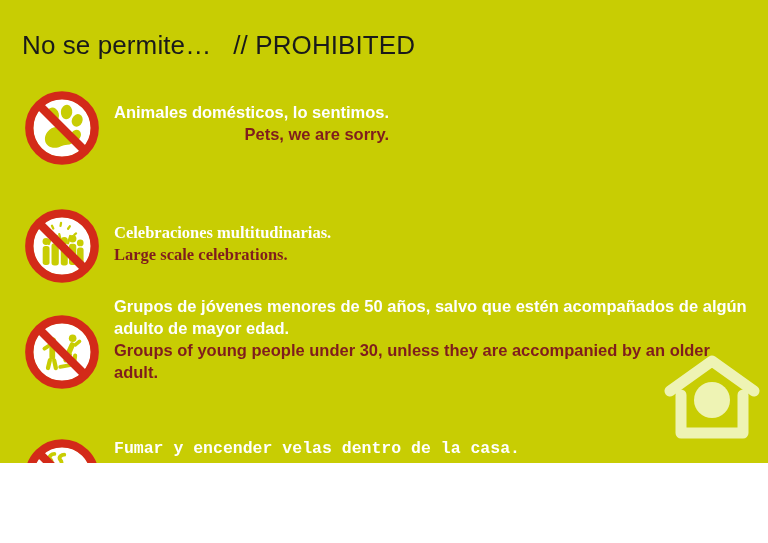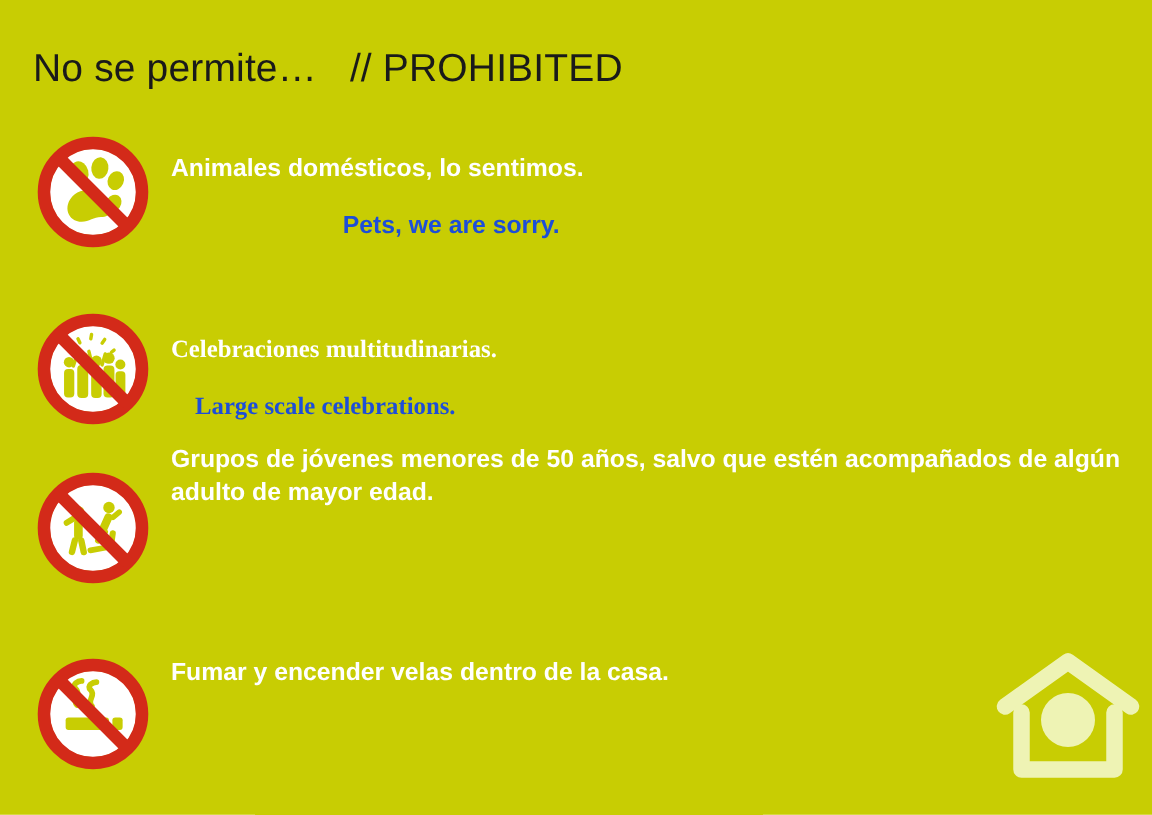--- a/index.html
+++ b/index.html
@@ -8,21 +8,21 @@
   }
   body {
     width: 768px;
     height: 543px;
     overflow: hidden;
     font-family: "Liberation Sans", sans-serif;
   }
   #poster {
     position: relative;
     width: 768px;
-    height: 543px;
+    height: 463px;
     background: #c8cd03;
     overflow: hidden;
   }
 
   
   .watermark {
     position: absolute;
     right: 8px;
     bottom: 22px;
     width: 96px;
@@ -68,43 +68,43 @@
     padding-right: 14px;
   }
   .line-es {
     color: #ffffff;
     font-weight: bold;
     font-size: 16.5px;
     line-height: 1.33;
     margin: 0;
   }
   .line-en {
-    color: #1d4ed8;
+    color: #7f1d1d;
     font-weight: bold;
     font-size: 16.5px;
     line-height: 1.33;
-    margin: 16px;
+    margin: 0;
   }
 
   
   .rule-1 { height: 112px; }
   .rule-1 .rule-icon-wrap { left: 24px; top: 2px; }
   .rule-1 .rule-text { padding-top: 14px; text-align: right; }
 
   .rule-2 { height: 92px; }
   .rule-2 .rule-icon-wrap { left: 24px; top: 8px; }
   .rule-2 .rule-text { padding-top: 22px; font-family: Liberation Serif, serif; }
 
   .rule-3 { height: 128px; }
   .rule-3 .rule-icon-wrap { left: 24px; top: 22px; }
   .rule-3 .rule-text { padding-top: 4px; }
 
   .rule-4 { height: 90px; }
   .rule-4 .rule-icon-wrap { left: 24px; top: 18px; }
-  .rule-4 .rule-text { padding-top: 18px; }
+  .rule-4 .rule-text { padding-top: 18px; font-family: Liberation Mono, monospace; }
 
   .prohib-svg { display: block; width: 76px; height: 76px; }
 </style>
 </head>
 <body>
 
 <div id="poster">
 
   <div class="watermark">
     <svg viewBox="0 0 96 86" width="96" height="86" xmlns="http://www.w3.org/2000/svg">
@@ -201,20 +201,21 @@
             <rect x="64" y="52" width="5.4" height="15" rx="2.7" transform="rotate(8 67 59)"></rect>
 
             <rect x="45" y="66" width="18" height="5" rx="2.5" transform="rotate(-10 54 68)"></rect>
           </g>
           <circle cx="50" cy="50" r="43" fill="none" stroke="#d32a19" stroke-width="11"></circle>
           <line x1="20" y1="20" x2="80" y2="80" stroke="#d32a19" stroke-width="11" stroke-linecap="butt"></line>
         </svg>
       </div>
       <div class="rule-text">
         <p class="line-es">Grupos de jóvenes menores de 50 años, salvo que estén acompañados de algún adulto de mayor edad.</p>
+        <p class="line-en">Groups of young people under 30, unless they are accompanied by an older adult.</p>
       </div>
     </div>
 
     <div class="rule rule-4">
       <div class="rule-icon-wrap">
         <svg class="prohib-svg" viewBox="0 0 100 100" xmlns="http://www.w3.org/2000/svg">
           <circle cx="50" cy="50" r="38" fill="#ffffff"></circle>
           <g fill="none" stroke="#c8cd03" stroke-width="5" stroke-linecap="round">
             <path d="M36 42 C31 37 40 33 35 28 C31 24 37 21 40 21"></path>
             <path d="M49 43 C44 38 53 34 48 29 C44 25 50 22 53 22"></path>

